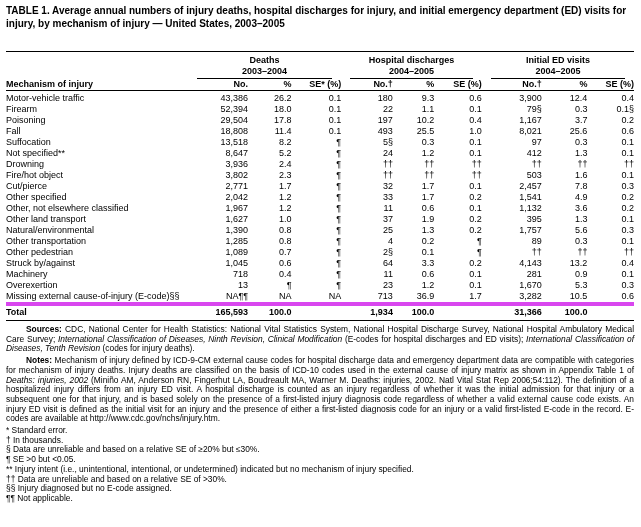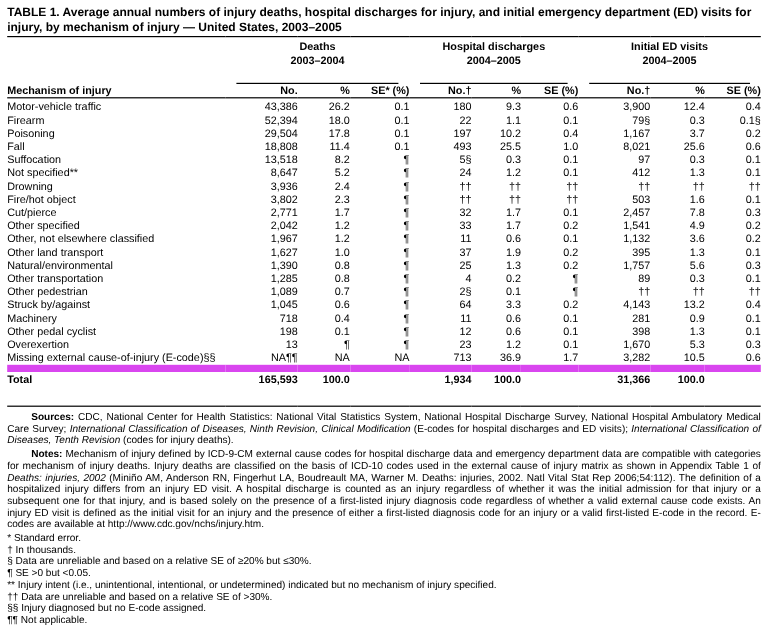--- a/index.html
+++ b/index.html
@@ -8,37 +8,37 @@
     background: #ffffff; color: #000000;
     font-family: "Liberation Sans", sans-serif;
     box-sizing: border-box;
     padding: 5px 7px 4px 6px;
     overflow: hidden;
   }
   .title {
     font-weight: bold;
     font-size: 10px;
     line-height: 12.5px;
-    margin-bottom: 0;
+    margin-bottom: 21px;
   }
   table.injury {
     border-collapse: collapse;
     table-layout: fixed;
     width: 100%;
     border-top: 1px solid #000;
   }
   table.injury th, table.injury td { padding: 0; }
   .grp {
     text-align: center;
     font-weight: bold;
     font-size: 9px;
     line-height: 10.5px;
     border-bottom: 1px solid #000;
     margin: 3px 9px 0 9px;
-    padding-bottom: 14px;
+    padding-bottom: 2px;
   }
   th.sub {
     font-weight: bold;
     font-size: 9px;
     line-height: 11px;
     vertical-align: bottom;
     border-bottom: 1px solid #000;
     padding: 2px 4px 2px 0;
   }
   th.sub.lbl { text-align: left; padding-left: 0; margin-top: 21px; }
@@ -46,24 +46,24 @@
   td {
     font-size: 9px;
     line-height: 11px;
     vertical-align: bottom;
   }
   td.lbl { text-align: left; padding-right: 2px; }
   td.num { text-align: right; padding-right: 4px; }
   tbody tr:first-child td { padding-top: 2px; }
   tr.total td {
     font-weight: bold;
-    border-top: 6px solid #d946ef;
+    border-top: 4px solid #d946ef;
     border-bottom: 1px solid #000;
     padding-top: 1px;
-    padding-bottom: 16px;
+    padding-bottom: 2px;
   }
   .notes { margin-top: 4px; font-size: 8.4px; line-height: 9.7px; }
   .notes p { margin: 0 0 2px 0; text-align: justify; }
   .b { font-weight: bold; padding-left: 20px; }
   .i { font-style: italic; }
   .footnotes div { line-height: 9.7px; }
 </style>
 </head>
 <body>
 
@@ -318,32 +318,20 @@
           <td class="num">0.4</td>
           <td class="num">¶</td>
           <td class="num">11</td>
           <td class="num">0.6</td>
           <td class="num">0.1</td>
           <td class="num">281</td>
           <td class="num">0.9</td>
           <td class="num">0.1</td>
         </tr>
         <tr>
-          <td class="lbl">Other pedal cyclist</td>
-          <td class="num">198</td>
-          <td class="num">0.1</td>
-          <td class="num">¶</td>
-          <td class="num">12</td>
-          <td class="num">0.6</td>
-          <td class="num">0.1</td>
-          <td class="num">398</td>
-          <td class="num">1.3</td>
-          <td class="num">0.1</td>
-        </tr>
-        <tr>
           <td class="lbl">Overexertion</td>
           <td class="num">13</td>
           <td class="num">¶</td>
           <td class="num">¶</td>
           <td class="num">23</td>
           <td class="num">1.2</td>
           <td class="num">0.1</td>
           <td class="num">1,670</td>
           <td class="num">5.3</td>
           <td class="num">0.3</td>

